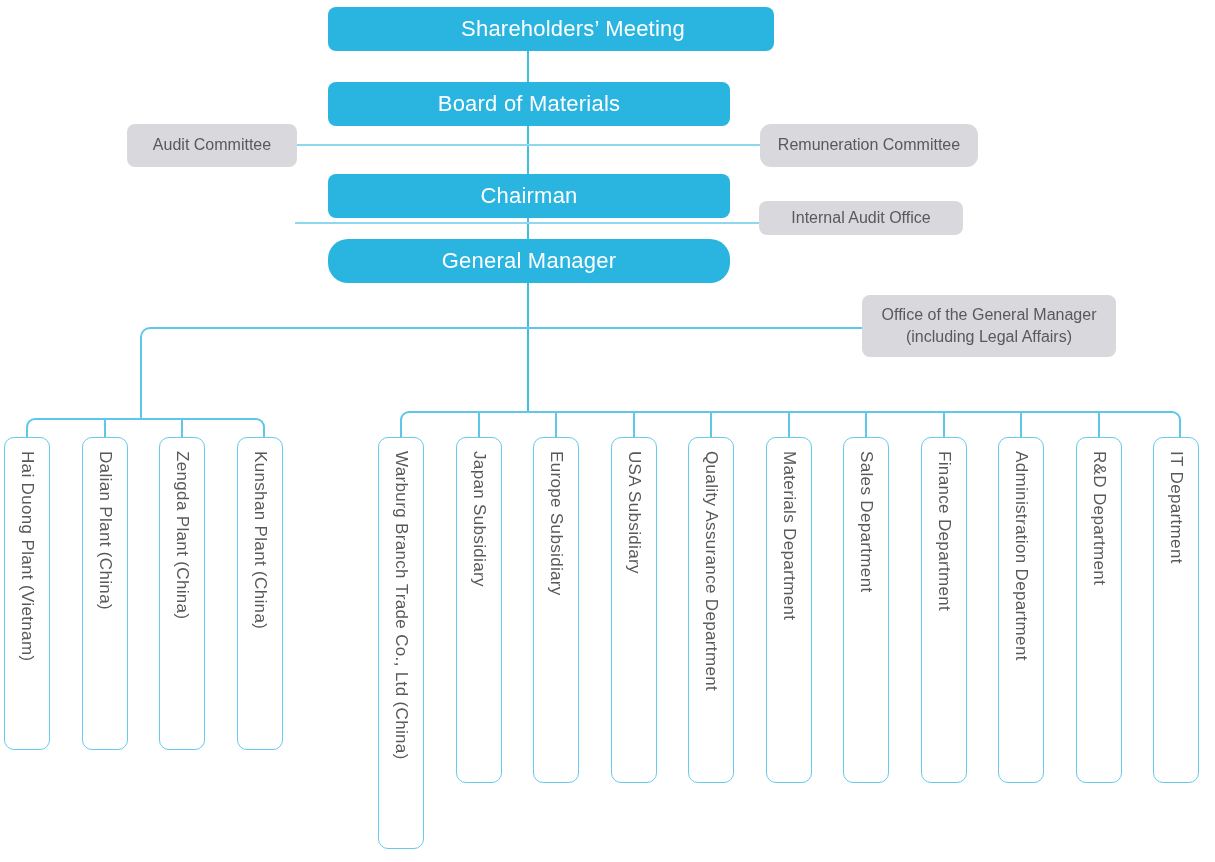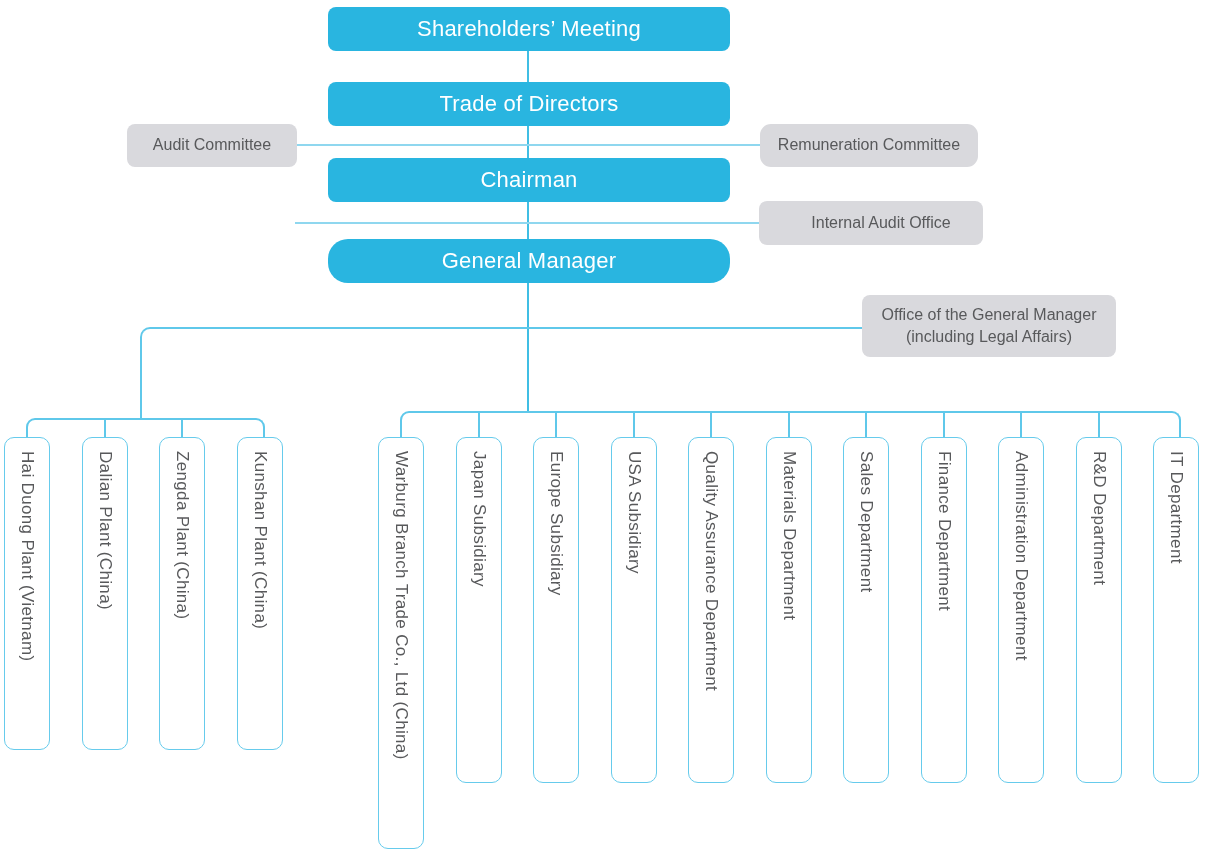--- a/index.html
+++ b/index.html
@@ -58,40 +58,40 @@
       <div class="stub" style="left: 555px; top: 411px; height: 26px;"></div>
       <div class="stub" style="left: 632.5px; top: 411px; height: 26px;"></div>
       <div class="stub" style="left: 710px; top: 411px; height: 26px;"></div>
       <div class="stub" style="left: 787.5px; top: 411px; height: 26px;"></div>
       <div class="stub" style="left: 865px; top: 411px; height: 26px;"></div>
       <div class="stub" style="left: 942.5px; top: 411px; height: 26px;"></div>
       <div class="stub" style="left: 1020px; top: 411px; height: 26px;"></div>
       <div class="stub" style="left: 1097.5px; top: 411px; height: 26px;"></div>
     </div>
 
-  <div class="main-box" style="top:7px;">
+  <div class="main-box" style="top:7px;padding-left:44px;">
     <span>Shareholders’ Meeting</span>
   </div>
   <div class="main-box" style="top:82px;">
-    <span>Trade of Directors</span>
+    <span>Board of Materials</span>
   </div>
-  <div class="main-box" style="top:158px;">
+  <div class="main-box" style="top:174px;">
     <span>Chairman</span>
   </div>
   <div class="main-box" style="top:239px;border-radius:20px;">
     <span>General Manager</span>
   </div>
 
   <div class="side-box" style="left:127px;top:124px;width:170px;height:43px;">
     <span>Audit Committee</span>
   </div>
   <div class="side-box" style="left:760px;top:124px;width:218px;height:43px;border-radius:11px;">
     <span>Remuneration Committee</span>
   </div>
-  <div class="side-box" style="left:759px;top:201px;width:204px;height:44px;padding-left:20px;">
+  <div class="side-box" style="left:759px;top:201px;width:204px;height:34px;">
     <span>Internal Audit Office</span>
   </div>
   <div class="side-box" style="left:862px;top:295px;width:254px;height:62px;">
     <span>Office of the General Manager</span>
     <span>(including Legal Affairs)</span>
   </div>
 
   <div id="plants-row">
       <div class="v-box" style="left: 4px; top: 437px; height: 313px;">
         <span>Hai Duong Plant (Vietnam)</span>

